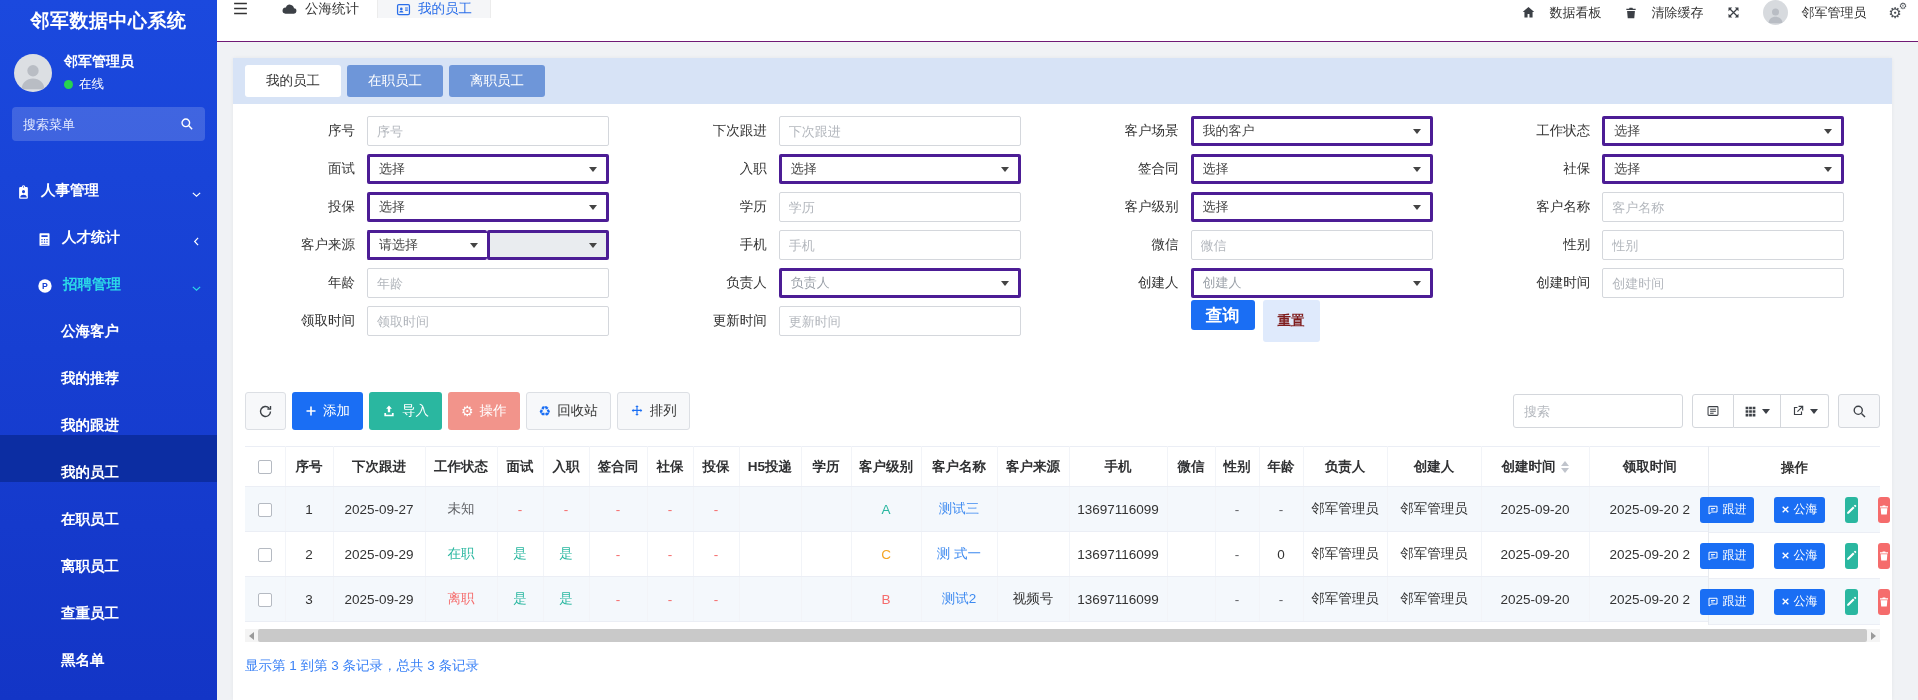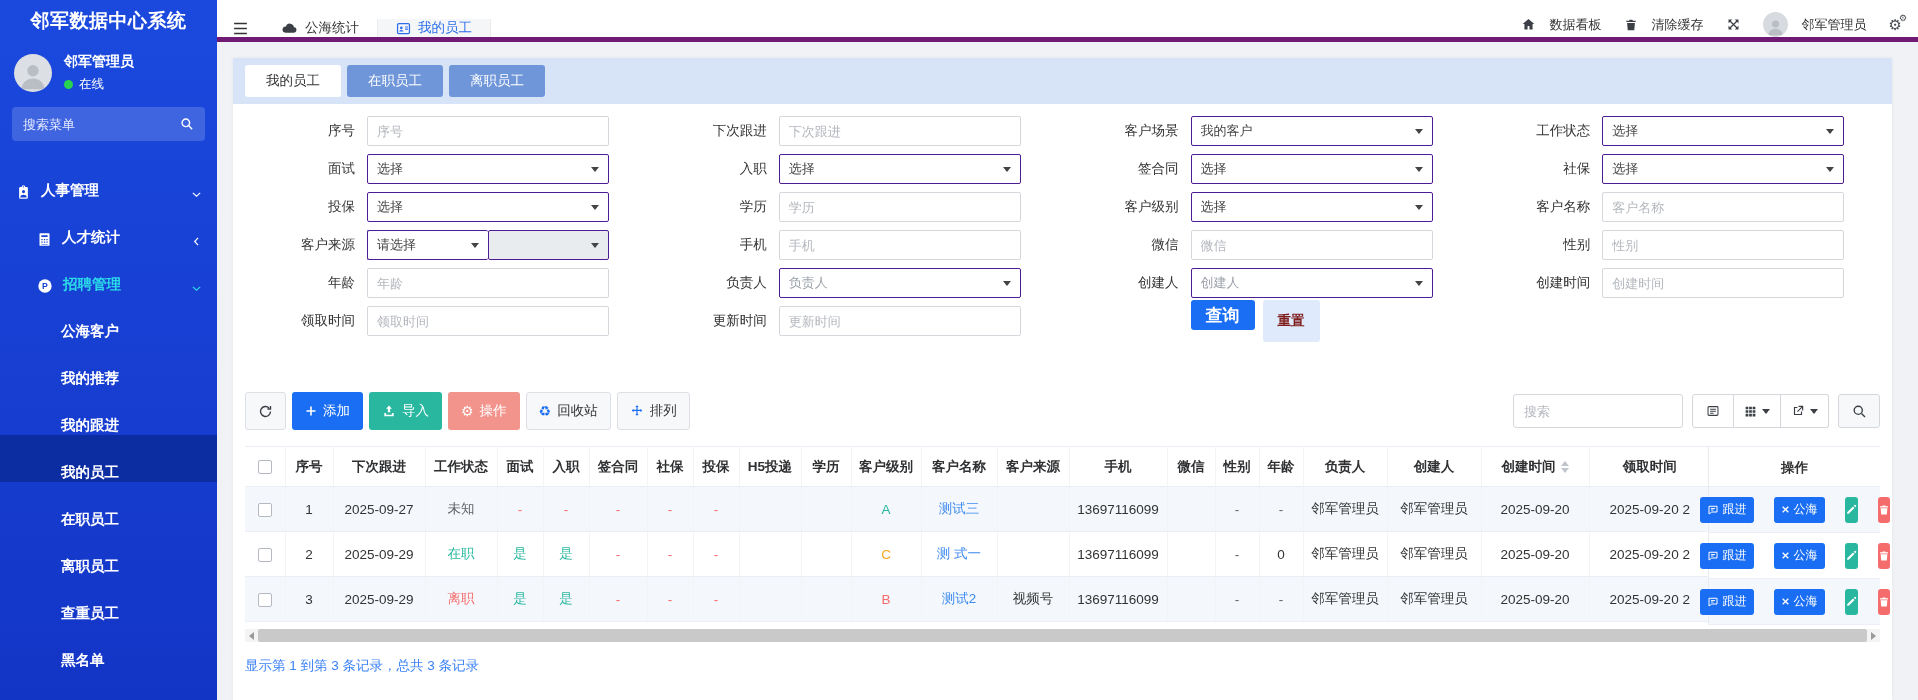--- a/index.html
+++ b/index.html
@@ -20,21 +20,21 @@
 .ssearch input::placeholder{color:#e4eaff}
 .menu{flex:1;padding-top:4px}
 .mitem{height:47px;display:flex;align-items:flex-end;font-size:14.5px;font-weight:bold;cursor:pointer;position:relative;color:#fff}
 .mitem .chev{position:absolute;right:15px;display:inline-flex}
 .lv1{padding-left:16px}.lv2{padding-left:37px}.lv3{padding-left:61px}
 .mitem.active{background:#0c2da2}
 .mitem.cyan{color:#2bd9e8}
 .mi-ic{margin-right:10px;display:inline-flex;align-items:center}
 
 .main{flex:1;display:flex;flex-direction:column;background:#f0f2f5;min-width:0}
-.topnav{height:42px;background:#fff;border-bottom:5px solid #701a75;display:flex;align-items:flex-end;flex-shrink:0}
+.topnav{height:42px;background:#fff;border-bottom:1px solid #701a75;display:flex;align-items:flex-start;flex-shrink:0}
 .burger{width:46px;display:flex;align-items:center;justify-content:center;cursor:pointer}
 .ntab{display:flex;align-items:center;gap:7px;padding:0 18px;font-size:13.5px;color:#333;cursor:pointer}
 .ntab.active{background:#f5f6f8;color:#2a6ee9;border-left:1px solid #ececec;border-right:1px solid #ececec}
 .nright{margin-left:auto;display:flex;align-items:center;gap:22px;padding-right:16px;font-size:13px;color:#333}
 .nitem{display:flex;align-items:center;gap:14px;cursor:pointer;white-space:nowrap}
 .navatar{width:25px;height:25px;border-radius:50%;background:#d7dade;overflow:hidden;display:flex;align-items:flex-end;justify-content:center}
 .gears{position:relative;font-size:15px;color:#4a4f55;line-height:1}
 .gears i{position:absolute;font-style:normal;font-size:9px;top:-3px;right:-5px}
 .content{flex:1;padding:16px 26px 0 16px;overflow:hidden}
 .card{background:#fff;height:100%;display:flex;flex-direction:column;box-shadow:0 0 4px rgba(0,0,0,.05)}
@@ -42,21 +42,21 @@
 .tabband{background:#d7e3f6;padding:7px 12px;display:flex;gap:6px;flex-shrink:0}
 .ctab{height:32px;padding:0 21px;display:flex;align-items:center;font-size:13.5px;border-radius:3px;cursor:pointer;background:#6e96d9;color:#fff}
 .ctab.active{background:#fff;color:#333}
 
 .filter{padding:12px 0 0 12px;display:grid;grid-template-columns:repeat(4,1fr);row-gap:8px;margin-bottom:56px}
 .fcell{display:flex;align-items:center;height:30px;padding-right:40px}
 .flabel{width:110px;text-align:right;font-size:13.5px;color:#333;flex-shrink:0;white-space:nowrap}
 .fctrl{margin-left:12px;flex:1;max-width:242px;min-width:0}
 input.fin{width:100%;height:30px;border:1px solid #d4d7dc;border-radius:2px;padding:0 9px;font-size:13px;color:#333;outline:0}
 input.fin::placeholder{color:#b3b7bd}
-.sel{height:30px;border:1px solid #4c1d95;border-radius:2px;display:flex;align-items:center;padding:0 9px;font-size:13px;color:#444;background:#fff;cursor:pointer}
+.sel{height:30px;border:3px solid #4c1d95;border-radius:2px;display:flex;align-items:center;padding:0 9px;font-size:13px;color:#444;background:#fff;cursor:pointer}
 .sel .sval{flex:1;overflow:hidden;white-space:nowrap}
 .sel.gray-text .sval{color:#9aa0a8}
 .sel.gray{background:#e9ecef}
 .caret{width:0;height:0;border-left:4px solid transparent;border-right:4px solid transparent;border-top:5px solid #444;flex-shrink:0}
 .duo{display:flex}
 .duo .sel{flex:1;min-width:0}
 .duo .sel:first-child{border-right:0}
 .fbtns{display:flex;gap:8px;margin-left:122px}
 .btn-query{background:#1a6ef4;color:#fff;border:0;height:30px;padding:0 15px;border-radius:3px;font-size:17px;cursor:pointer;font-weight:bold}
 .btn-reset{background:#dfeafc;color:#7f1d1d;border:0;height:42px;padding:0 15px;border-radius:3px;font-size:13.5px;cursor:pointer;font-weight:bold}

